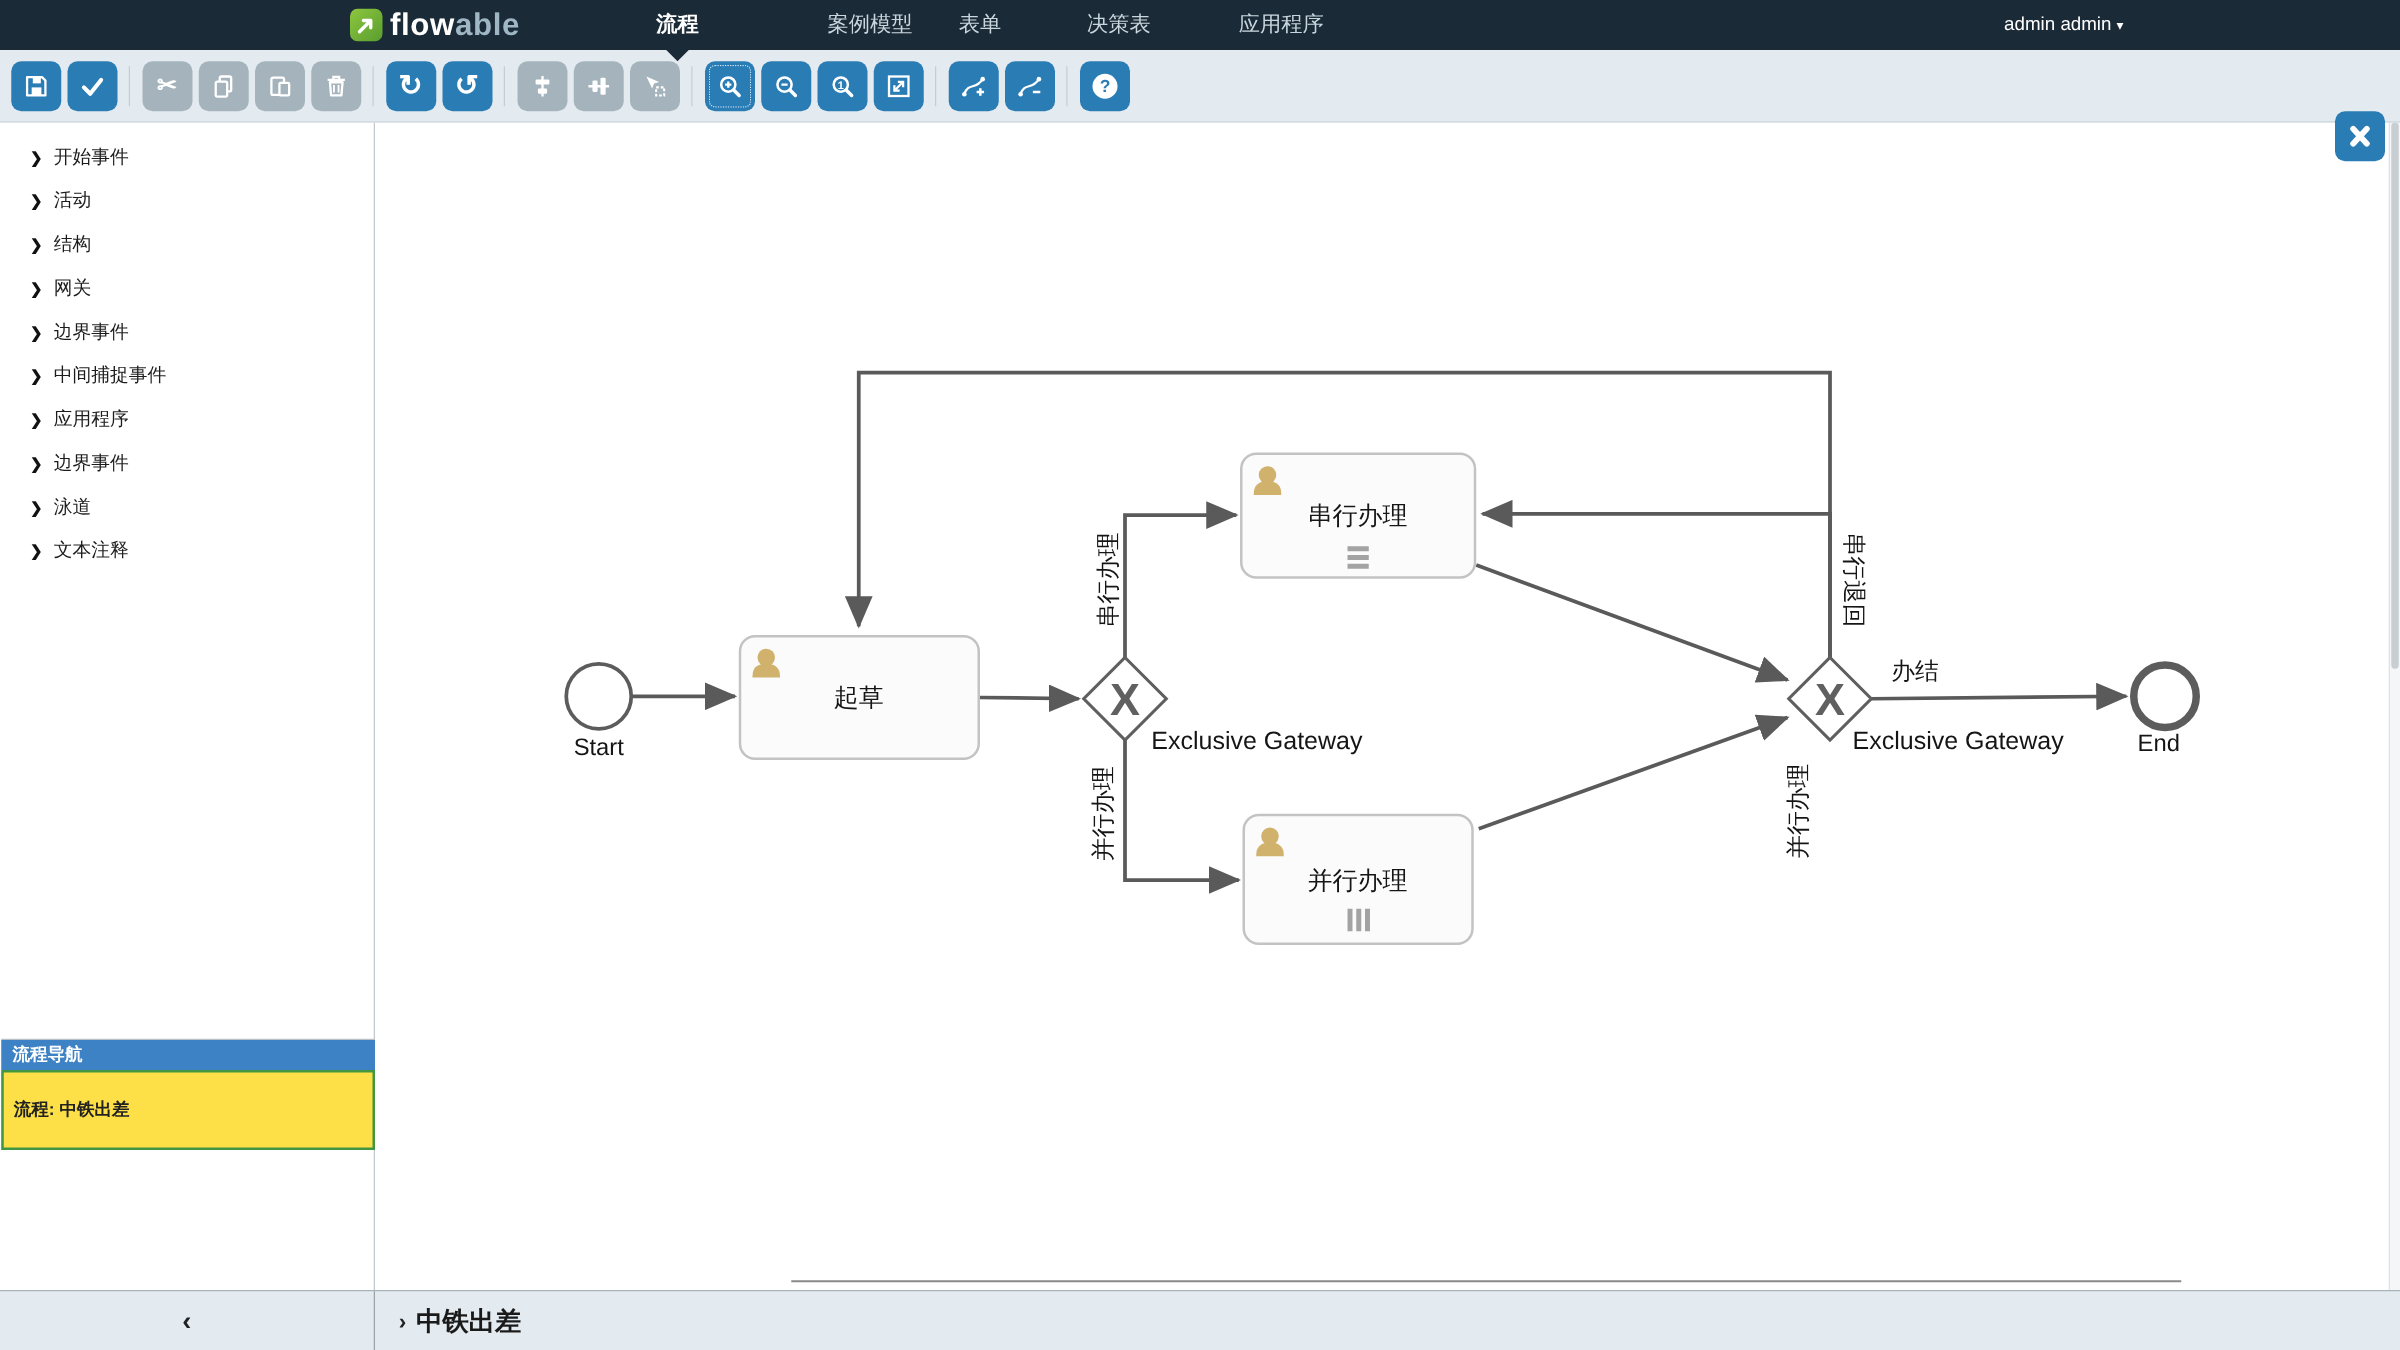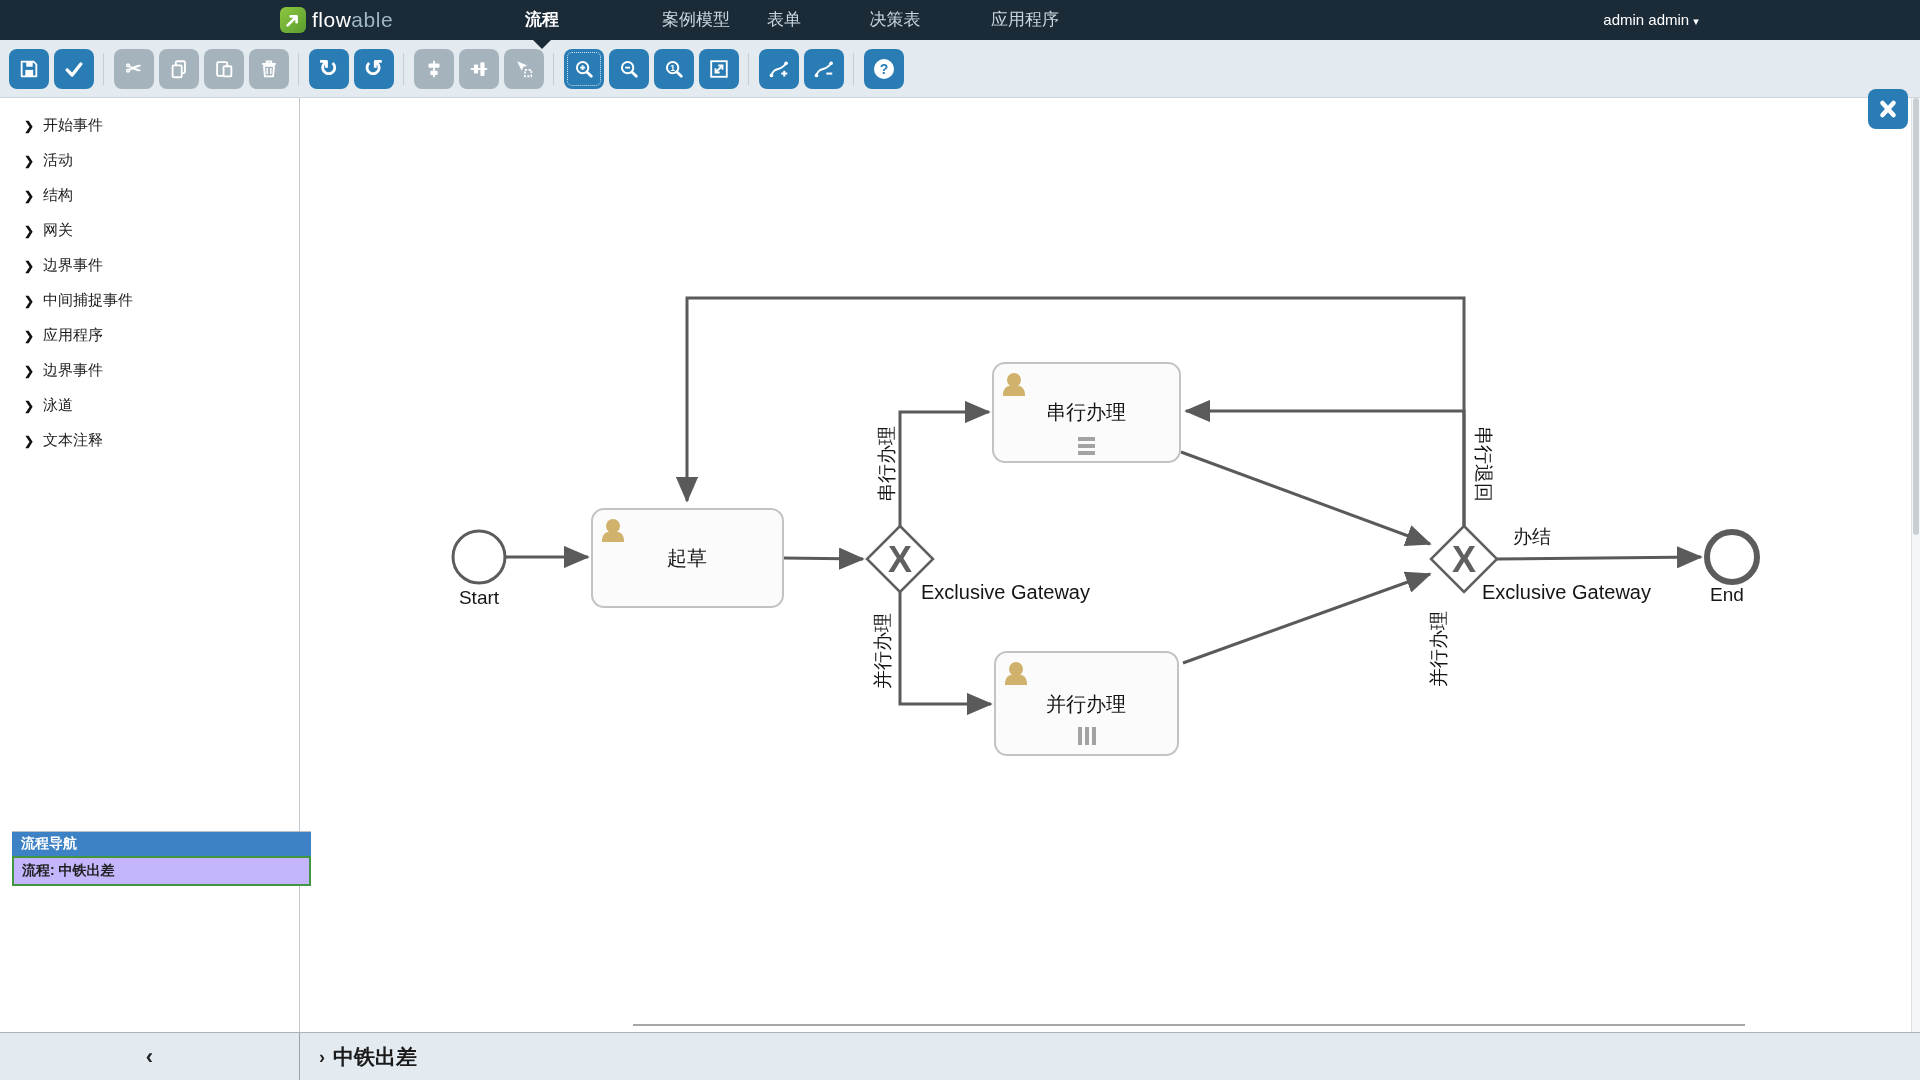--- a/index.html
+++ b/index.html
@@ -4,21 +4,21 @@
 <style>
   html,body{margin:0;padding:0}
   body{width:1920px;height:1080px;position:relative;overflow:hidden;background:#fff;
        font-family:"Liberation Sans",sans-serif;-webkit-font-smoothing:antialiased}
 
   
   .navbar{position:absolute;left:0;top:0;width:1920px;height:40px;background:#1b2a37;z-index:5}
   .logo{position:absolute;left:280px;top:0;height:40px;display:flex;align-items:center;gap:6px}
   .logo-badge{width:26px;height:26px;border-radius:6px;background:linear-gradient(135deg,#8dc63f,#5a9e2f);
               display:flex;align-items:center;justify-content:center}
-  .logo-text{font-size:21px;font-weight:normal;letter-spacing:.5px}
+  .logo-text{font-size:25px;font-weight:bold;letter-spacing:.5px}
   .logo-text .p1{color:#fff}
   .logo-text .p2{color:#9fb6c4}
   .nav-tab{position:absolute;top:0;height:40px;line-height:40px;transform:translateX(-50%);
            color:#c9d6de;font-size:17px;cursor:pointer;white-space:nowrap}
   .nav-tab.active{color:#ffffff;font-weight:bold}
   .tab-notch{position:absolute;top:40px;left:542px;transform:translateX(-50%);width:0;height:0;z-index:6;
              border-left:9px solid transparent;border-right:9px solid transparent;border-top:9px solid #1b2a37}
   .user-menu{position:absolute;top:0;left:1651px;transform:translateX(-50%);height:27px;line-height:40px;
              color:#ffffff;font-size:15px;cursor:pointer;white-space:nowrap}
   .user-menu .caret{font-size:11px;margin-left:4px}
@@ -35,24 +35,24 @@
   .ticon-glyph{color:#fff;font-size:19px;font-weight:bold;line-height:1}
   .close-btn{position:absolute;right:12px;top:49px;margin:0}
 
   
   .sidebar{position:absolute;left:0;top:98px;width:300px;height:934px;background:#fff;z-index:3;
            border-right:1px solid #c2c8cc;box-sizing:border-box}
   .pal-item{height:35px;display:flex;align-items:center;padding-left:24px;font-size:15px;color:#1c1c1c;cursor:pointer}
   .pal-item:first-child{margin-top:10px}
   .pal-chevron{font-size:12px;font-weight:bold;color:#111;margin-right:9px}
 
-  .navpanel{position:absolute;left:12px;top:733px;width:100%;border-top:1px solid #b9c0c5}
+  .navpanel{position:absolute;left:1px;top:733px;width:100%;border-top:1px solid #b9c0c5}
   .navpanel-header{background:#3d82c4;color:#fff;font-weight:bold;font-size:14px;padding:3px 9px}
-  .navpanel-process{border:2px solid #419641;background:#c4b5fd;color:#222;font-weight:bold;
-                    font-size:14px;padding:4px 8px;cursor:pointer}
+  .navpanel-process{border:2px solid #419641;background:#fde047;color:#222;font-weight:bold;
+                    font-size:14px;padding:21px 8px;cursor:pointer}
   .navpanel-note{font-size:13px;color:#333;padding:10px 9px}
 
   
   .footer{position:absolute;left:0;top:1032px;width:1920px;height:48px;background:#e4ebf0;z-index:5;
           border-top:1px solid #a9b3ba;display:flex}
   .footer-left{width:300px;height:100%;border-right:1px solid #9aa4ab;display:flex;
                align-items:center;justify-content:center;box-sizing:border-box}
   .collapse-ch{font-size:22px;font-weight:bold;color:#222;cursor:pointer;line-height:1}
   .footer-main{flex:1;display:flex;align-items:center;padding-left:19px}
   .footer-chevron{font-size:18px;font-weight:bold;color:#222;margin-right:8px;cursor:pointer}

